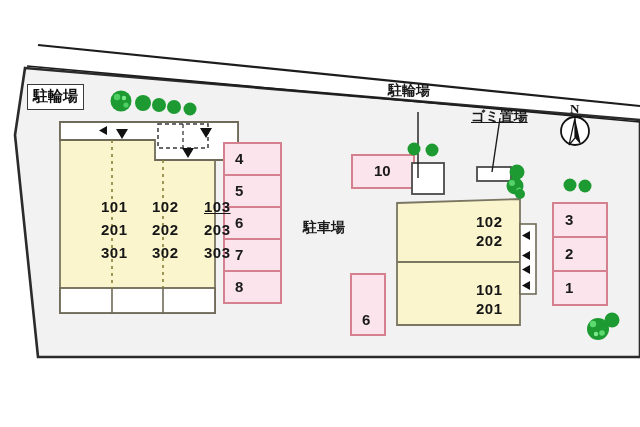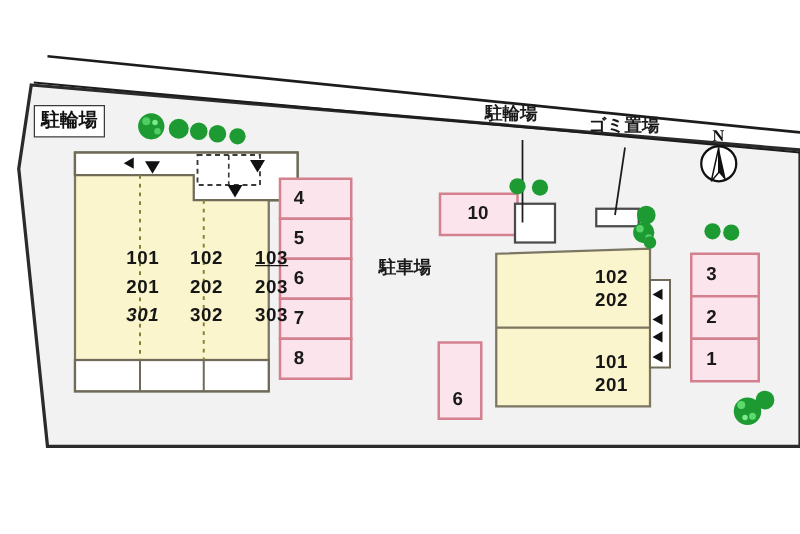--- a/index.html
+++ b/index.html
@@ -173,40 +173,40 @@
     <circle cx="575" cy="131" r="14" fill="#ffffff" stroke="#111" stroke-width="1.8"></circle>
     <polygon points="575,118 569,145 575,138" fill="#ffffff" stroke="#111" stroke-width="1.2"></polygon>
     <polygon points="575,118 581,145 575,138" fill="#111"></polygon>
   </g>
 </svg>
 
 <div class="labelbox ovl" style="left:27px; top:84px;">駐輪場</div>
 
 <div class="plaintext ovl" style="left:388px; top:82px;">駐輪場</div>
 
-<div class="plaintext ovl" style="left:471px; top:92px;">ゴミ置場</div>
-
-<div class="plaintext ovl" style="left:303px; top:205px;">駐車場</div>
+<div class="plaintext ovl" style="left:471px; top:108px;text-decoration:underline;">ゴミ置場</div>
+
+<div class="plaintext ovl" style="left:303px; top:219px;">駐車場</div>
 
 <div class="compass-n ovl" style="left:570px; top:101px;">N</div>
 
 <div class="stallnum ovl" style="left:235px; top:150px;">4</div>
 <div class="stallnum ovl" style="left:235px; top:182px;">5</div>
 <div class="stallnum ovl" style="left:235px; top:214px;">6</div>
 <div class="stallnum ovl" style="left:235px; top:246px;">7</div>
 <div class="stallnum ovl" style="left:235px; top:278px;">8</div>
 <div class="stallnum ovl" style="left:374px; top:162px;">10</div>
 <div class="stallnum ovl" style="left:362px; top:311px;">6</div>
 <div class="stallnum ovl" style="left:565px; top:211px;">3</div>
 <div class="stallnum ovl" style="left:565px; top:245px;">2</div>
 <div class="stallnum ovl" style="left:565px; top:279px;">1</div>
 
 <div class="roomnum ovl" style="left:69px; top:198px;">101</div>
 <div class="roomnum ovl" style="left:69px; top:221px;">201</div>
-<div class="roomnum ovl" style="left:69px; top:244px;font-style:italic;">301</div>
+<div class="roomnum ovl" style="left:69px; top:244px;">301</div>
 
 <div class="roomnum ovl" style="left:120px; top:198px;">102</div>
 <div class="roomnum ovl" style="left:120px; top:221px;">202</div>
 <div class="roomnum ovl" style="left:120px; top:244px;">302</div>
 
 <div class="roomnum ovl" style="left:172px; top:198px;text-decoration:underline;">103</div>
 <div class="roomnum ovl" style="left:172px; top:221px;text-align:center;">203</div>
 <div class="roomnum ovl" style="left:172px; top:244px;">303</div>
 
 <div class="roomnum ovl" style="left:444px; top:213px;">102</div>

